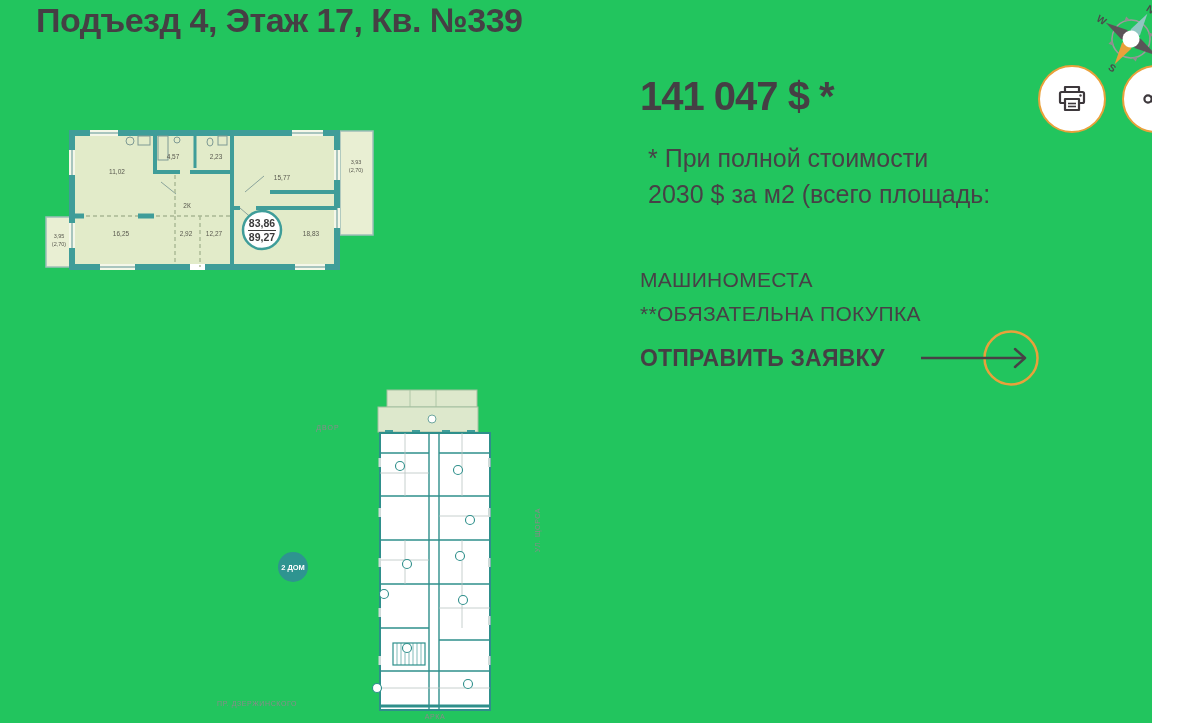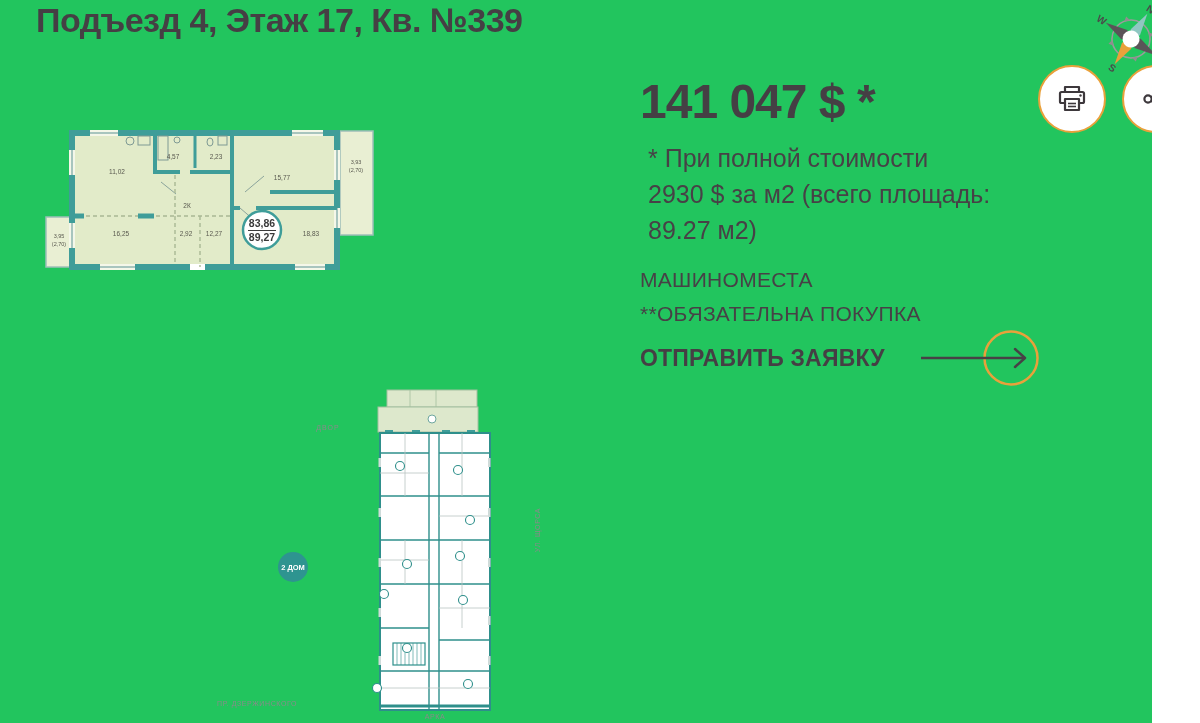--- a/index.html
+++ b/index.html
@@ -21,21 +21,21 @@
     position:absolute; width:68px; height:68px; border-radius:50%;
     border:2px solid #E9A13B; background:#fff;
     display:flex; align-items:center; justify-content:center;
     cursor:pointer;
   }
   .action-btn.print { left:1038px; top:65px; }
   .action-btn.share { left:1122px; top:65px; }
   .apt-plan { position:absolute; left:40px; top:120px; width:335px; height:155px; }
   .price {
     position:absolute; left:640px; top:74px;
-    font-size:48px; font-weight:800; letter-spacing:-1px; color:#453F44;
+    font-size:40px; font-weight:800; letter-spacing:-1px; color:#453F44;
   }
   .note {
     position:absolute; left:648px; top:140px;
     font-size:25px; line-height:36px; color:#474146;
   }
   .warning {
     position:absolute; left:640px; top:263px;
     font-size:21px; line-height:34px; letter-spacing:0.3px; color:#474146;
   }
   .submit-row {
@@ -191,22 +191,21 @@
       <circle cx="222" cy="110" r="19" fill="#ffffff" stroke="#3F9D99" stroke-width="2.5"></circle>
       <text x="222" y="107" font-size="10.5" font-weight="bold" fill="#3A3A3A" text-anchor="middle">83,86</text>
       <line x1="208" y1="110.5" x2="236" y2="110.5" stroke="#3A3A3A" stroke-width="1"></line>
       <text x="222" y="121" font-size="10.5" font-weight="bold" fill="#3A3A3A" text-anchor="middle">89,27</text>
     </g>
   </svg>
 
   <div class="price">141 047 $ *</div>
   <div class="note">
     <div>* При полной стоимости</div>
-    <div>2930 $ за м2 (всего площадь:</div>
-    <div>89.27 м2)</div>
+    <div>2030 $ за м2 (всего площадь:</div>
   </div>
   <div class="warning">
     <div>МАШИНОМЕСТА</div>
     <div>**ОБЯЗАТЕЛЬНА ПОКУПКА</div>
   </div>
   <div class="submit-row">
     <span class="submit-label">ОТПРАВИТЬ ЗАЯВКУ</span>
     <svg width="130" height="58" viewBox="0 0 130 58">
       <circle cx="98" cy="29" r="26.5" fill="none" stroke="#E9A13B" stroke-width="2.5"></circle>
       <line x1="8" y1="29" x2="112" y2="29" stroke="#474146" stroke-width="2.5"></line>

